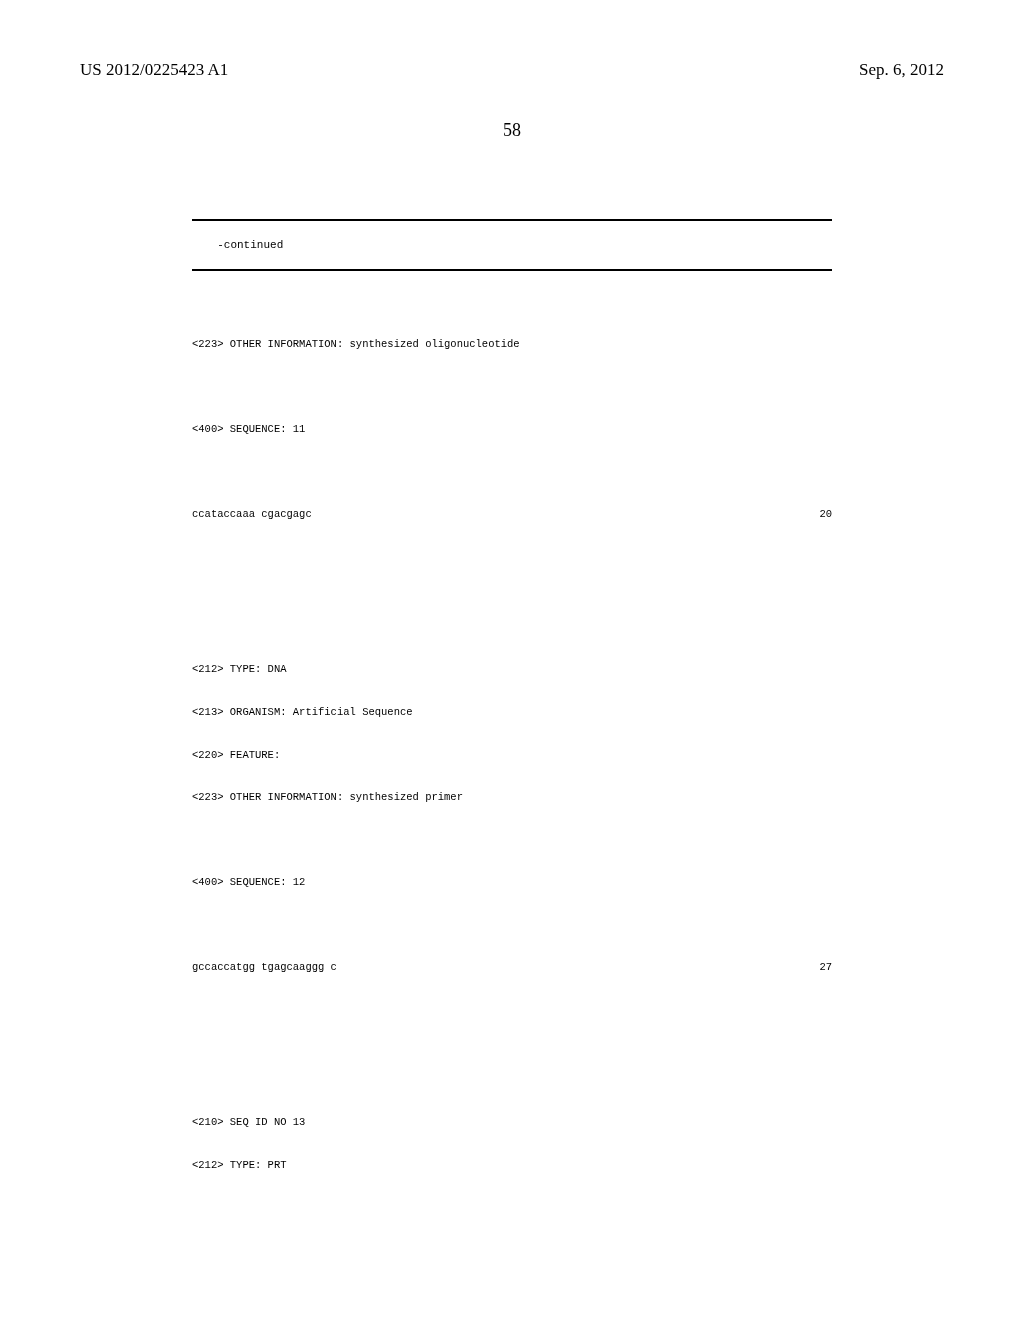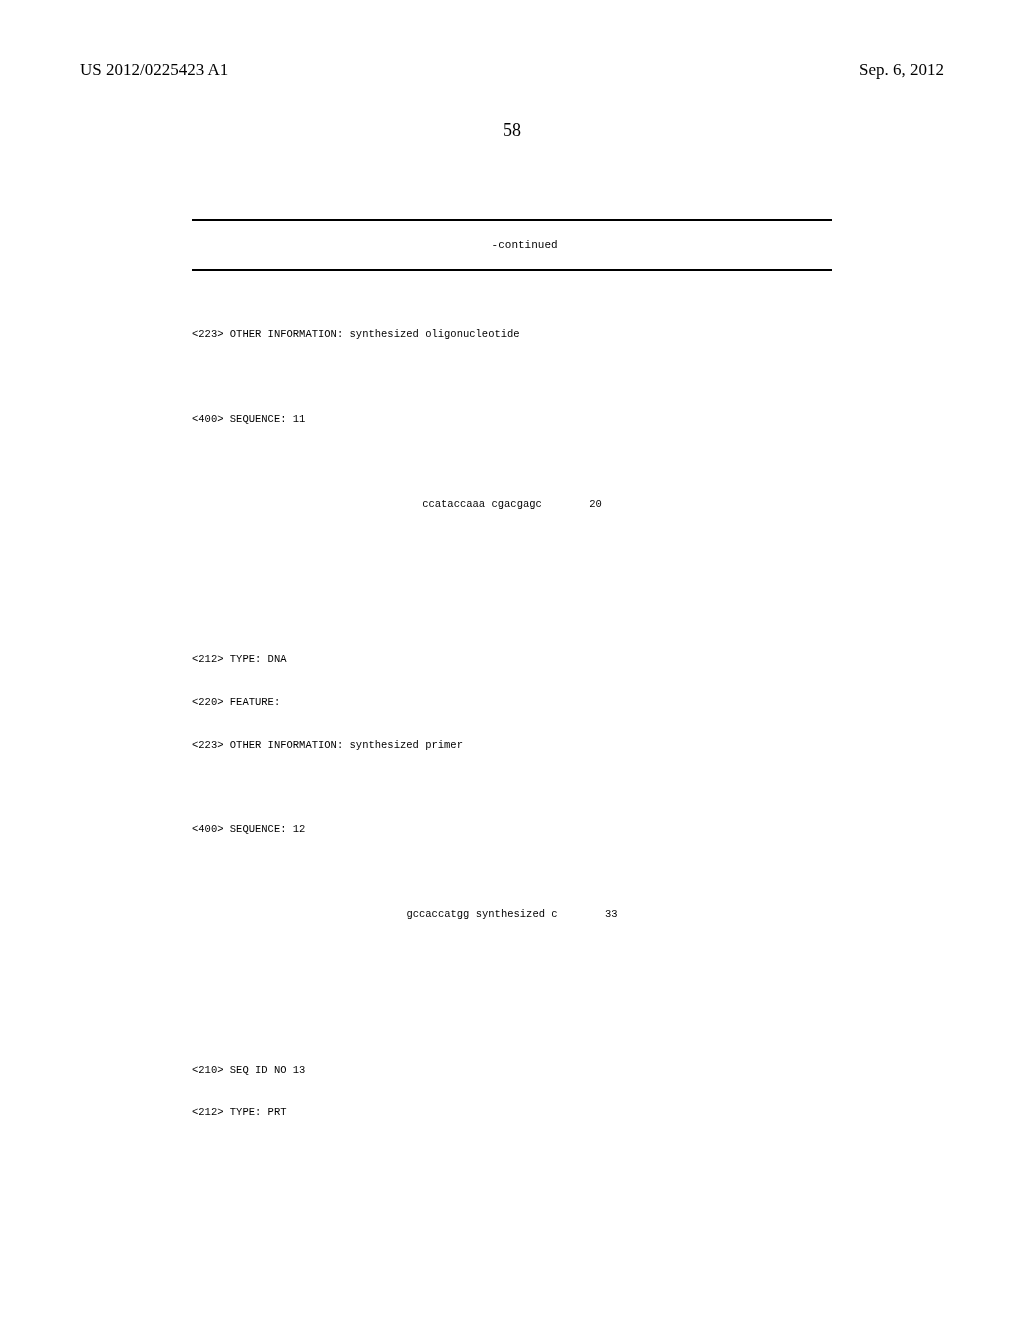--- a/index.html
+++ b/index.html
@@ -30,30 +30,30 @@
     width: 640px;
     margin: 0 auto;
     font-family: "Courier New", Courier, monospace;
     font-size: 10.5px;
     line-height: 1.35;
     white-space: pre;
   }
   .continued-wrap {
     border-top: 2px solid #000;
     border-bottom: 2px solid #000;
-    text-align: center;
     padding: 2px 0;
+    margin-bottom: 10px;
   }
   .continued {
     font-family: "Courier New", Courier, monospace;
     font-size: 11px;
   }
   .seq-line {
     display: flex;
-    justify-content: center;
+    justify-content: space-between;
   }
   .seq-text { }
   .seq-pos { text-align: right; min-width: 60px; }
   .block-gap { height: 14px; }
 </style>
 </head>
 <body>
 
 <div class="header">
   <div class="header-left">US 2012/0225423 A1</div>
@@ -74,28 +74,29 @@
   <div class="block-gap"></div>
   <div class="seq-line">
     <span class="seq-text">ccataccaaa cgacgagc</span>
     <span class="seq-pos">20</span>
   </div>
   <div class="block-gap"></div>
   <div class="block-gap"></div>
 
   
   <div>&lt;212&gt; TYPE: DNA</div>
+  <div>&lt;213&gt; ORGANISM: Artificial Sequence</div>
   <div>&lt;220&gt; FEATURE:</div>
   <div>&lt;223&gt; OTHER INFORMATION: synthesized primer</div>
   <div class="block-gap"></div>
   <div>&lt;400&gt; SEQUENCE: 12</div>
   <div class="block-gap"></div>
   <div class="seq-line">
-    <span class="seq-text">gccaccatgg synthesized c</span>
-    <span class="seq-pos">33</span>
+    <span class="seq-text">gccaccatgg tgagcaaggg c</span>
+    <span class="seq-pos">27</span>
   </div>
   <div class="block-gap"></div>
   <div class="block-gap"></div>
 
   
   <div>&lt;210&gt; SEQ ID NO 13</div>
   <div>&lt;212&gt; TYPE: PRT</div>
   
   
   

